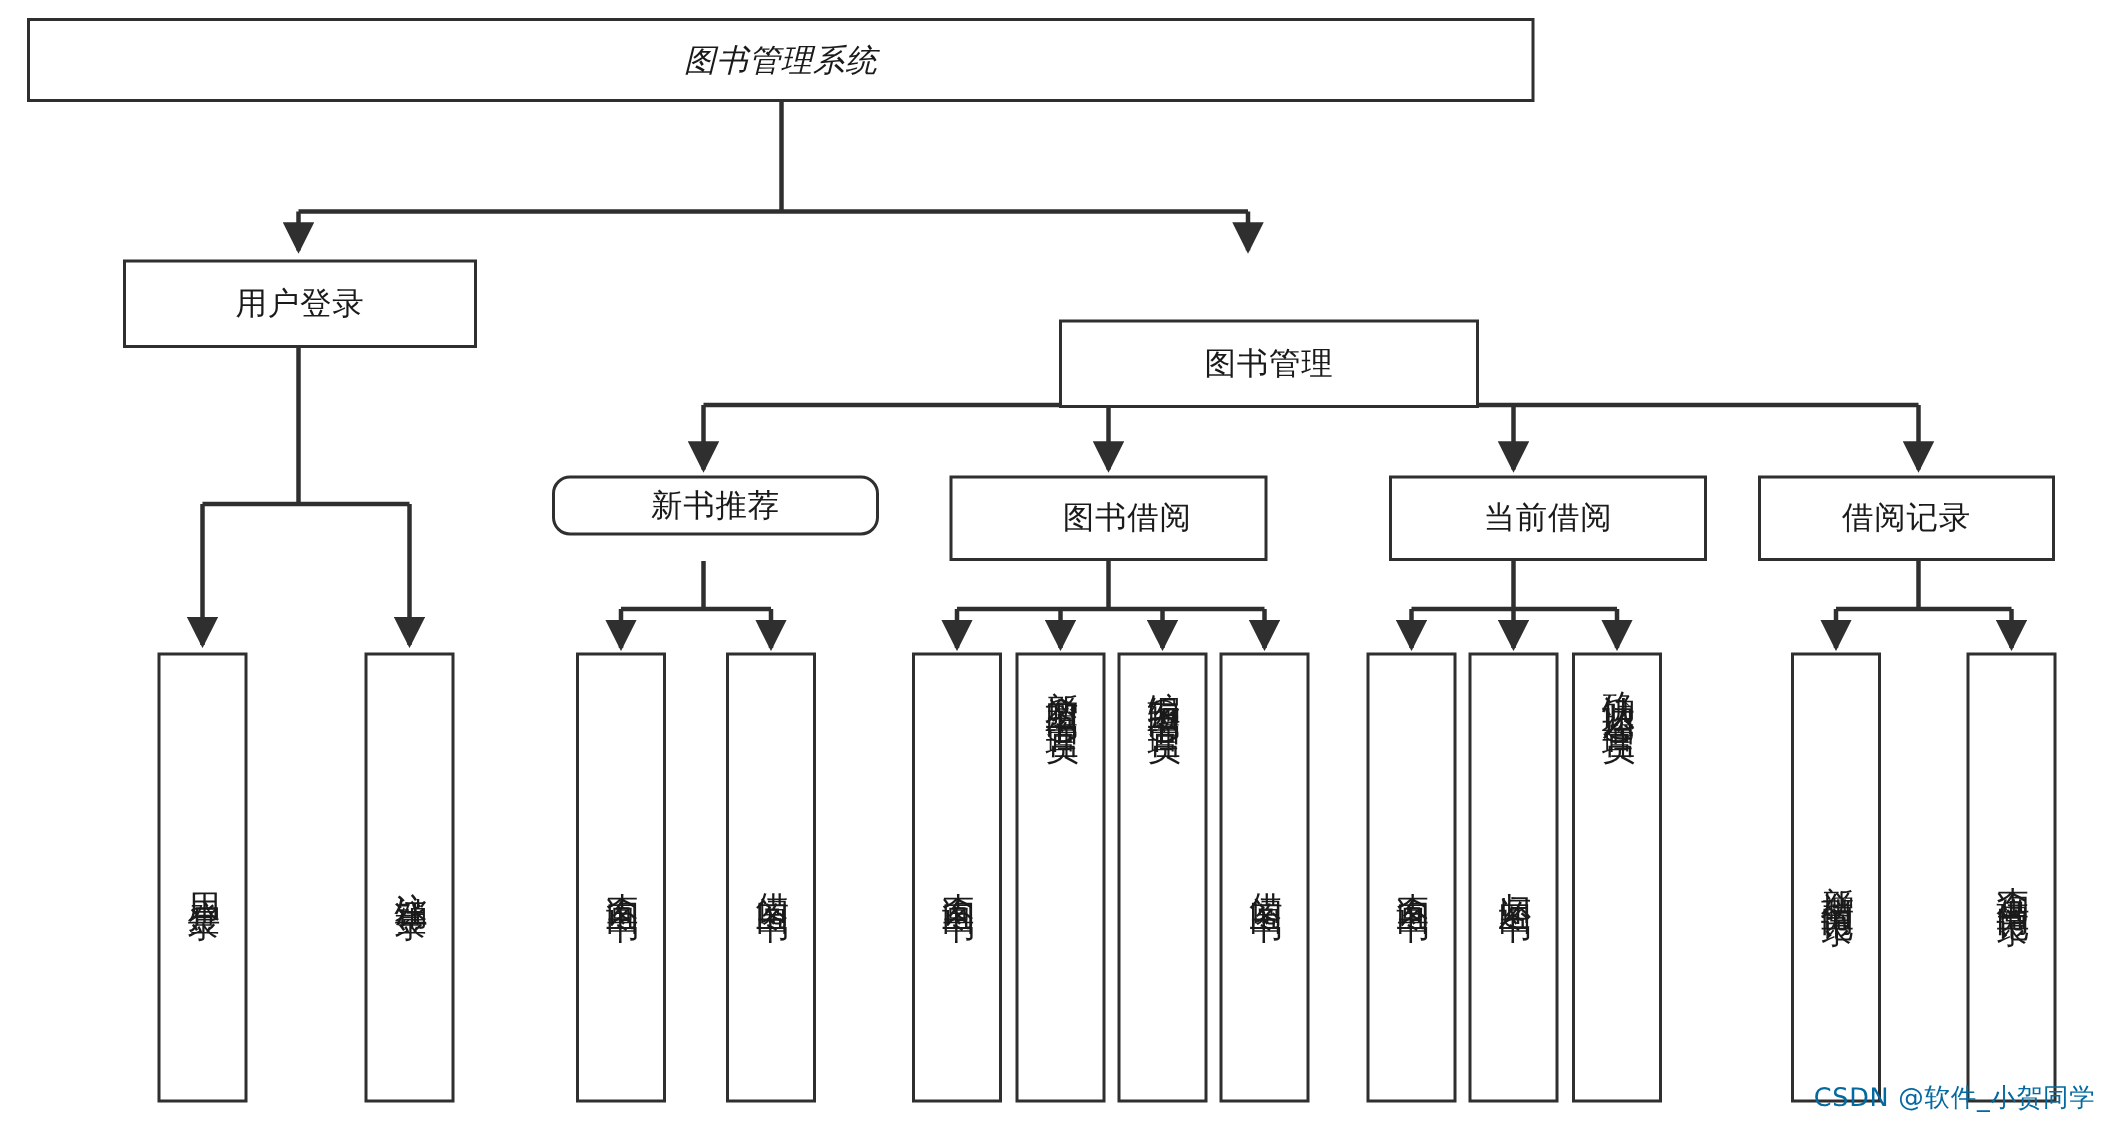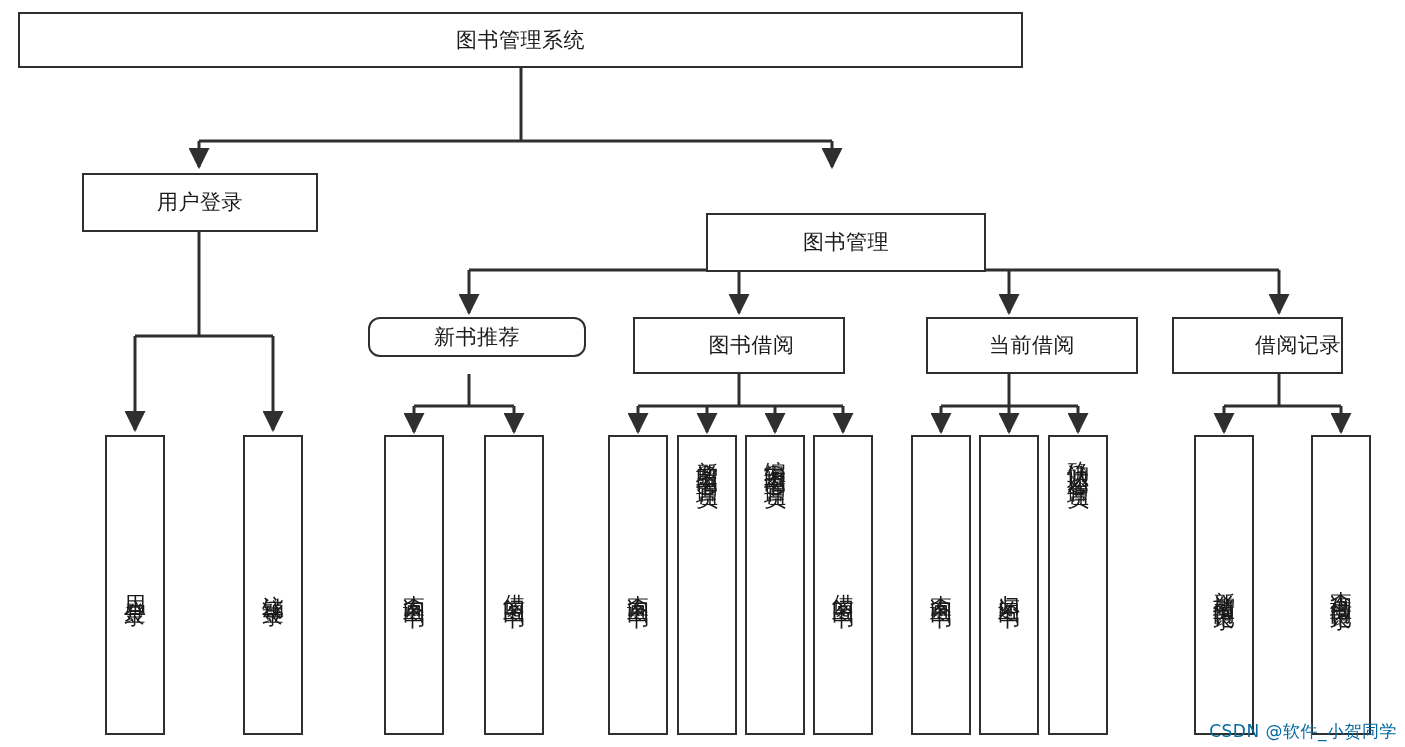--- a/index.html
+++ b/index.html
@@ -121,21 +121,21 @@
       <path d="M 1009 406 L 1009 432" marker-end="url(#arrow)"></path>
       <path d="M 1078 406 L 1078 432" marker-end="url(#arrow)"></path>
 
       <path d="M 1279 374 L 1279 406"></path>
       <path d="M 1224 406 L 1341 406"></path>
       <path d="M 1224 406 L 1224 432" marker-end="url(#arrow)"></path>
       <path d="M 1341 406 L 1341 432" marker-end="url(#arrow)"></path>
     </g>
   </svg>
 
-  <div class="node-box horiz" style="left:18px; top:12px; width:1005px; height:56px;">
+  <div class="node-box horiz" style="left:18px; top:12px; width:1005px; height:56px;font-style:italic;">
     <span class="node-label">图书管理系统</span>
   </div>
 
   <div class="node-box horiz" style="left:82px; top:173px; width:236px; height:59px;">
     <span class="node-label">用户登录</span>
   </div>
 
   <div class="node-box horiz" style="left:706px; top:173px; width:280px; height:59px;margin-top:40px;">
     <span class="node-label">图书管理</span>
   </div>
@@ -145,21 +145,21 @@
   </div>
 
   <div class="node-box horiz" style="left:633px; top:317px; width:212px; height:57px;padding-left:25px;">
     <span class="node-label">图书借阅</span>
   </div>
 
   <div class="node-box horiz" style="left:903px; top:317px; width:212px; height:57px;margin-left:23px;">
     <span class="node-label">当前借阅</span>
   </div>
 
-  <div class="node-box horiz" style="left:1172px; top:317px; width:171px; height:57px;justify-content:flex-end;">
+  <div class="node-box horiz" style="left:1172px; top:317px; width:198px; height:57px;">
     <span class="node-label">借阅记录</span>
   </div>
 
   <div class="node-box vert vert-mid" style="left:105px; top:435px; width:60px; height:300px;">
     <span class="node-label">用户登录</span>
   </div>
   <div class="node-box vert vert-mid" style="left:243px; top:435px; width:60px; height:300px;">
     <span class="node-label">注销登录</span>
   </div>
 

